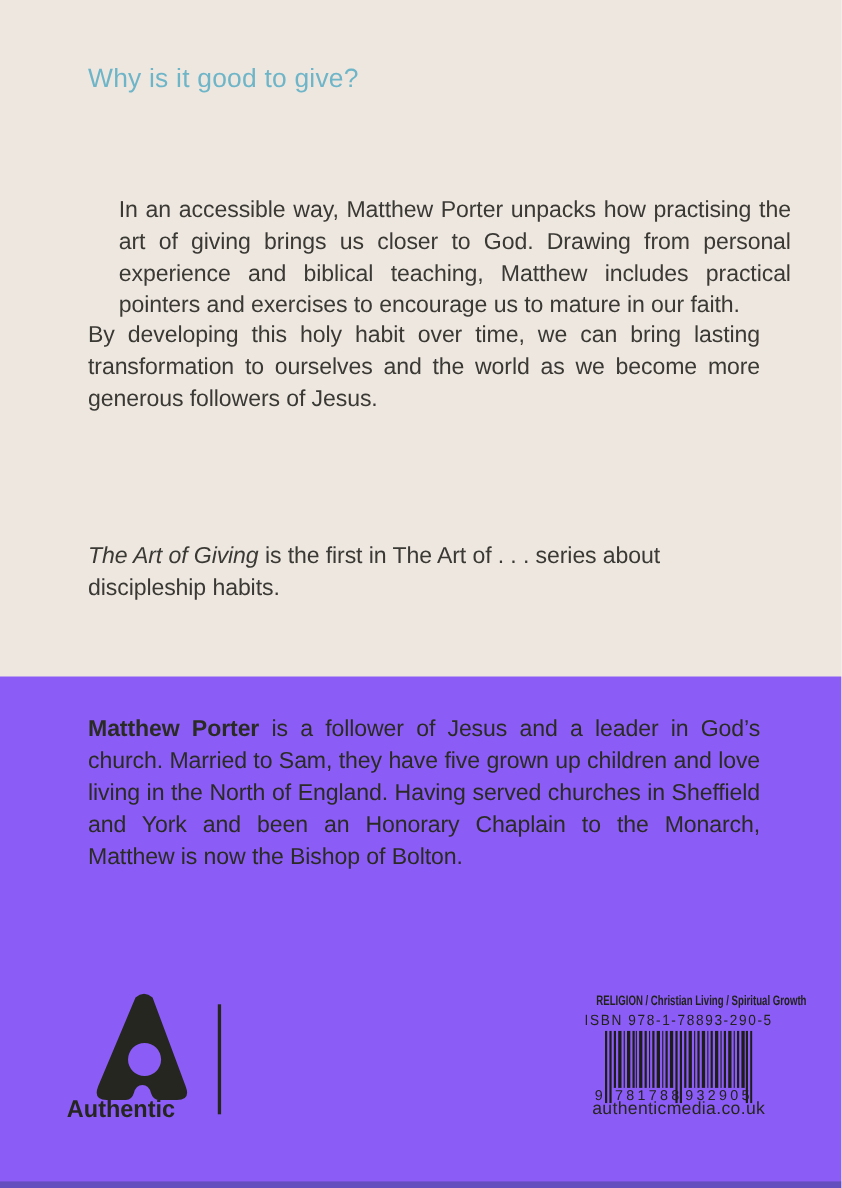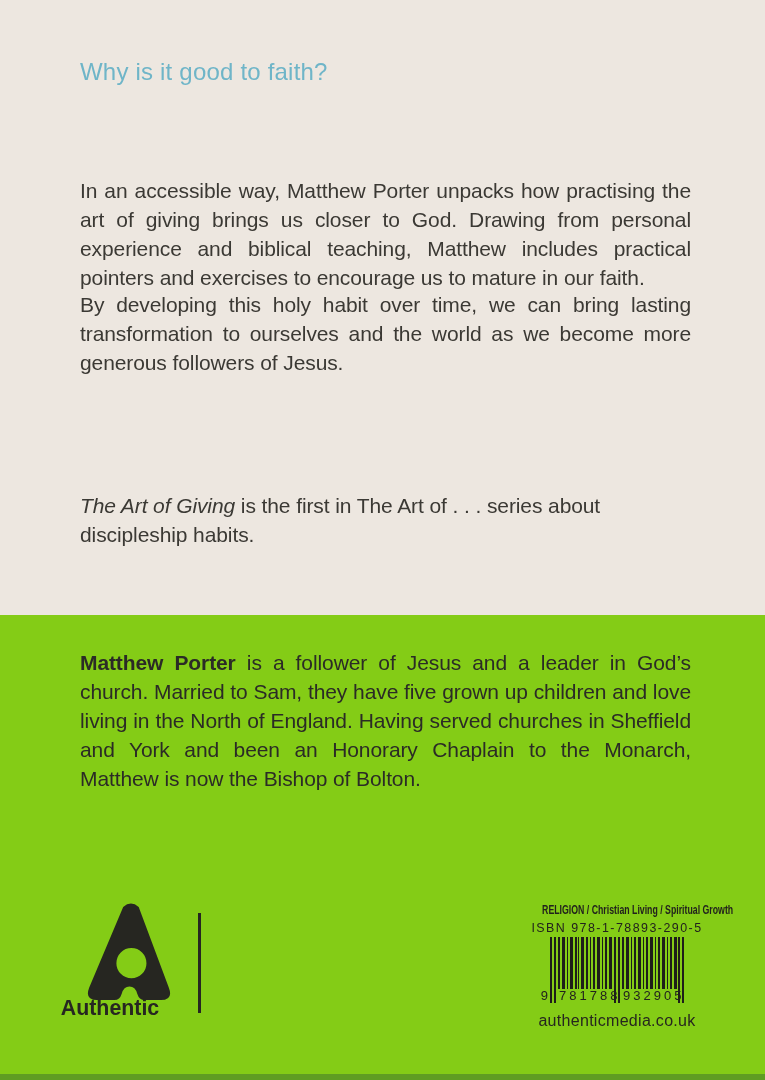--- a/index.html
+++ b/index.html
@@ -26,29 +26,29 @@
     font-weight: 500; letter-spacing: 0.2px;
   }
   .body-copy {
     position: absolute; left: 80px; width: 611px;
     margin: 0;
     color: #3B3934;
     font-size: 21px; line-height: 29px;
     text-align: justify; text-align-last: left;
     letter-spacing: -0.1px;
   }
-  .para-1 { top: 176px; }
+  .para-1 { top: 176px; margin-left: 28px; }
   .para-2 { top: 290px; }
   .series-note { top: 491px; text-align: left; }
   .series-note em { font-style: italic; }
   
   .section-teal {
     position: absolute; left: 0; top: 615px;
     width: 765px; height: 465px;
-    background: #84cc16;
+    background: #8b5cf6;
   }
   .bio {
     position: absolute; left: 80px; top: 33px; width: 611px;
     margin: 0;
     color: #2B2B26;
     font-size: 21px; line-height: 29px;
     text-align: justify; text-align-last: left;
     letter-spacing: -0.1px;
   }
   .bio strong { font-weight: 700; }
@@ -98,39 +98,39 @@
   }
   .bc-digits {
     position: absolute; top: 88px; height: 15px;
     font-size: 13px; letter-spacing: 3px;
     color: #22221D;
   }
   .bc-digit-9 { left: 24px; width: 14px; text-align: right; letter-spacing: 0; }
   .bc-group-left { left: 49px; width: 55px; text-align: center; }
   .bc-group-right { left: 113px; width: 55px; text-align: left; }
   .bc-website {
-    position: absolute; left: 0; top: 112px; width: 214px;
+    position: absolute; left: 0; top: 100px; width: 214px;
     text-align: center;
     font-size: 16px; letter-spacing: 0.3px;
     color: #26261F;
   }
   .bottom-shade {
     position: absolute; left: 0; bottom: 0;
     width: 765px; height: 6px;
     background: rgba(10, 50, 62, 0.30);
   }
 </style>
 </head>
 <body>
 
 <div class="cover">
 
   <section class="section-cream">
     <div class="questions">
-        <div>Why is it good to faith?</div>
+        <div>Why is it good to give?</div>
       </div>
     <p class="body-copy para-1">In an accessible way, Matthew Porter unpacks how practising the art of giving brings us closer to God. Drawing from personal experience and biblical teaching, Matthew includes practical pointers and exercises to encourage us to mature in our faith.</p>
     <p class="body-copy series-note"><em>The Art of Giving</em><span> is the first in The Art of . . . series about discipleship habits.</span></p>
     <p class="body-copy para-2">By developing this holy habit over time, we can bring lasting transformation to ourselves and the world as we become more generous followers of Jesus.</p>
   </section>
 
   <section class="section-teal">
     <p class="bio"><strong>Matthew Porter</strong><span> is a follower of Jesus and a leader in God’s church. Married to Sam, they have five grown up children and love living in the North of England. Having served churches in Sheffield and York and been an Honorary Chaplain to the Monarch, Matthew is now the Bishop of Bolton.</span></p>
 
     <svg class="logo-mark" viewBox="0 0 90 100" aria-hidden="true">

